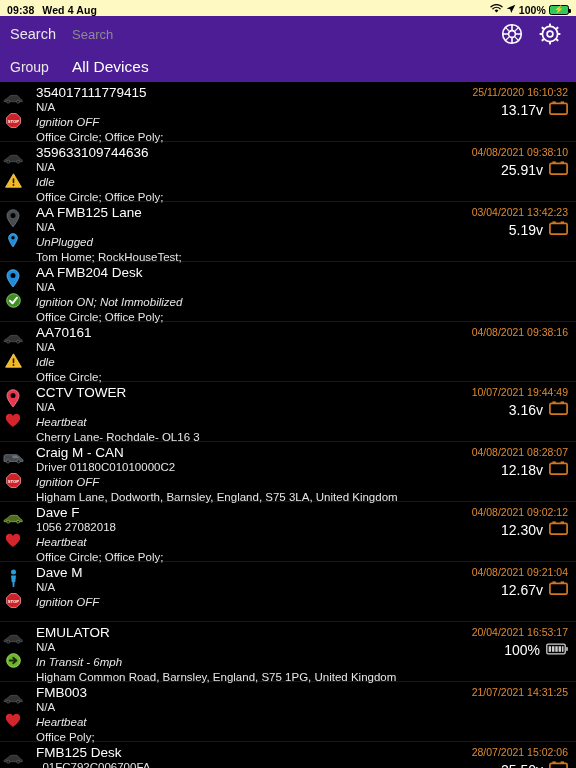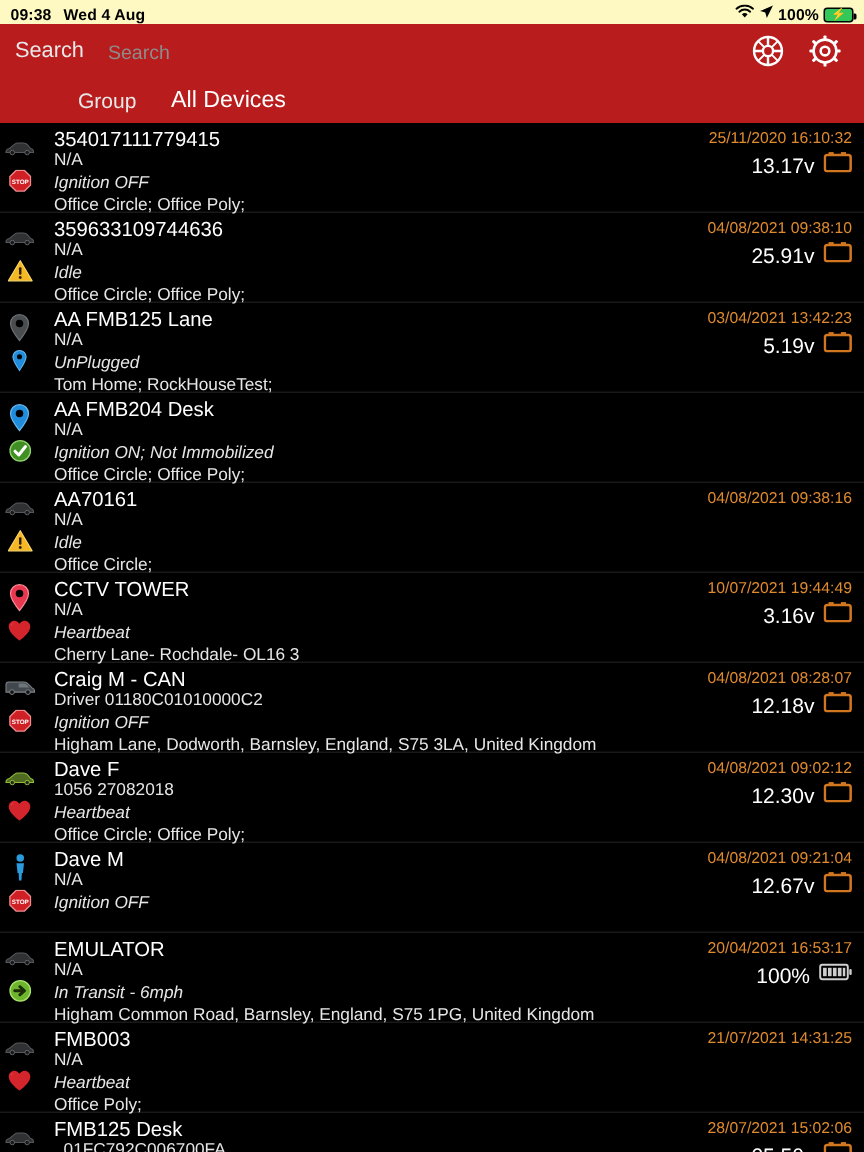--- a/index.html
+++ b/index.html
@@ -27,37 +27,37 @@
     width:20px; height:10px; border:1.2px solid #000; border-radius:2.5px;
     position:relative; background:#34c759; display:flex; align-items:center; justify-content:center;
   }
   .batt-outer:after{
     content:""; position:absolute; right:-3px; top:3px;
     width:1.8px; height:4px; background:#000; border-radius:0 1px 1px 0;
   }
   .bolt{ font-size:8px; color:#fff; line-height:1; }
 
   
-  .topbar{ background:#b91c1c; padding:0 10px; }
+  .topbar{ background:#4c1d95; padding:0 10px; }
   .search-row{
     height:36px; display:flex; align-items:center;
   }
   .lbl-search{ color:#e8e8e8; font-size:14.5px; width:58px; }
   .search-input{
     background:transparent; border:none; outline:none;
     color:#e8e8e8; font-size:13px;
     font-family:"Liberation Sans", sans-serif;
     flex:1; padding:0 4px;
   }
   .search-input::placeholder{ color:#8c8c8c; }
   .top-icons{ display:flex; align-items:center; gap:14px; padding-right:4px; }
   .icon-btn{ width:24px; height:24px; display:block; }
 
   .group-row{ height:30px; display:flex; align-items:center; }
-  .lbl-group{ color:#e8e8e8; font-size:14px; width:62px;margin-left:42px; }
+  .lbl-group{ color:#e8e8e8; font-size:14px; width:62px; }
   .group-val{ color:#ffffff; font-size:15.5px; }
 
   
   .list{ width:100%; }
   .row{
     position:relative;
     height:60px;
     border-bottom:1px solid #191919;
     padding-left:36px; padding-right:8px;
   }

